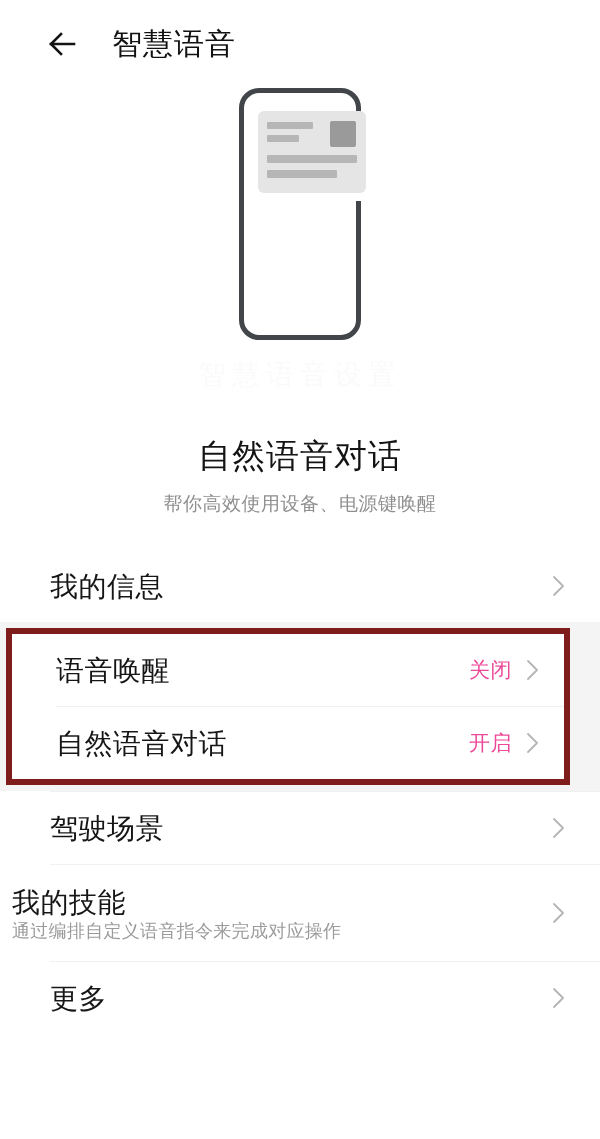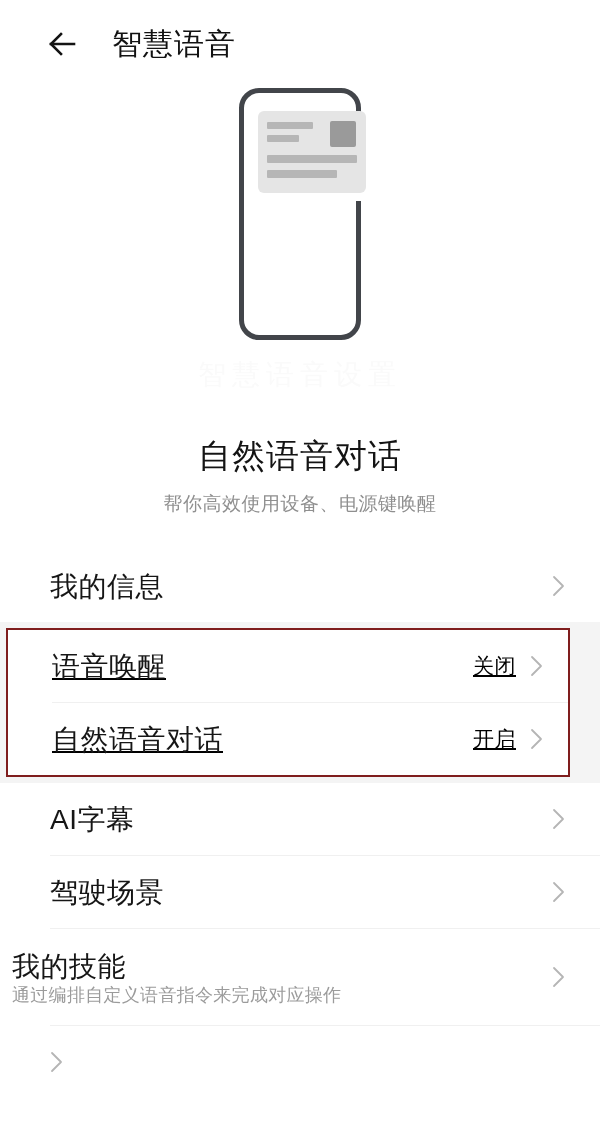--- a/index.html
+++ b/index.html
@@ -166,21 +166,21 @@
   }
   .row-desc {
     font-size: 18px;
     color: #9b9b9b;
     letter-spacing: 0.3px;
     margin-top: 0;
     line-height: 1.25;
   }
   .row-value {
     font-size: 21px;
-    color: #000000;
+    color: #ec4899;
     margin-right: 14px;
     white-space: nowrap;
     letter-spacing: 0.5px;
   }
   .chev {
     flex: 0 0 auto;
     width: 14px;
     height: 24px;
     display: block;
   }
@@ -192,24 +192,23 @@
   }
 
   
   .highlight-wrap {
     position: relative;
     background: #f4f4f4;
     padding: 6px 30px 6px 6px;
     box-sizing: border-box;
   }
   .highlight-box {
-    border: 2px solid #7f1d1d;
-    background: #ffffff;
-    box-sizing: border-box;
-    text-decoration: underline;
+    border: 6px solid #7f1d1d;
+    background: #ffffff;
+    box-sizing: border-box;
   }
   .highlight-box .row {
     padding-left: 44px;
     padding-right: 24px;
   }
   .highlight-box .sep { margin-left: 44px; }
 </style>
 </head>
 <body>
 
@@ -283,30 +282,20 @@
         <span class="chev">
           <svg width="14" height="24" viewBox="0 0 14 24" aria-hidden="true">
             <path d="M2 3 L11 12 L2 21" fill="none" stroke="#b5b5b5" stroke-width="1.8" stroke-linecap="round" stroke-linejoin="round"></path>
           </svg>
         </span>
       </div>
     </div>
   </div>
 
   <div class="list-group">
-    <div class="row">
-      <div class="row-main">
-        <div class="row-label">AI字幕</div>
-      </div>
-      <span class="chev">
-        <svg width="14" height="24" viewBox="0 0 14 24" aria-hidden="true">
-          <path d="M2 3 L11 12 L2 21" fill="none" stroke="#b5b5b5" stroke-width="1.8" stroke-linecap="round" stroke-linejoin="round"></path>
-        </svg>
-      </span>
-    </div>
     <div class="sep"></div>
 
     <div class="row">
       <div class="row-main">
         <div class="row-label">驾驶场景</div>
       </div>
       <span class="chev">
         <svg width="14" height="24" viewBox="0 0 14 24" aria-hidden="true">
           <path d="M2 3 L11 12 L2 21" fill="none" stroke="#b5b5b5" stroke-width="1.8" stroke-linecap="round" stroke-linejoin="round"></path>
         </svg>
@@ -321,20 +310,23 @@
       </div>
       <span class="chev">
         <svg width="14" height="24" viewBox="0 0 14 24" aria-hidden="true">
           <path d="M2 3 L11 12 L2 21" fill="none" stroke="#b5b5b5" stroke-width="1.8" stroke-linecap="round" stroke-linejoin="round"></path>
         </svg>
       </span>
     </div>
     <div class="sep"></div>
 
     <div class="row">
+      <div class="row-main">
+        <div class="row-label">更多</div>
+      </div>
       <span class="chev">
         <svg width="14" height="24" viewBox="0 0 14 24" aria-hidden="true">
           <path d="M2 3 L11 12 L2 21" fill="none" stroke="#b5b5b5" stroke-width="1.8" stroke-linecap="round" stroke-linejoin="round"></path>
         </svg>
       </span>
     </div>
   </div>
 
 </div>
 

